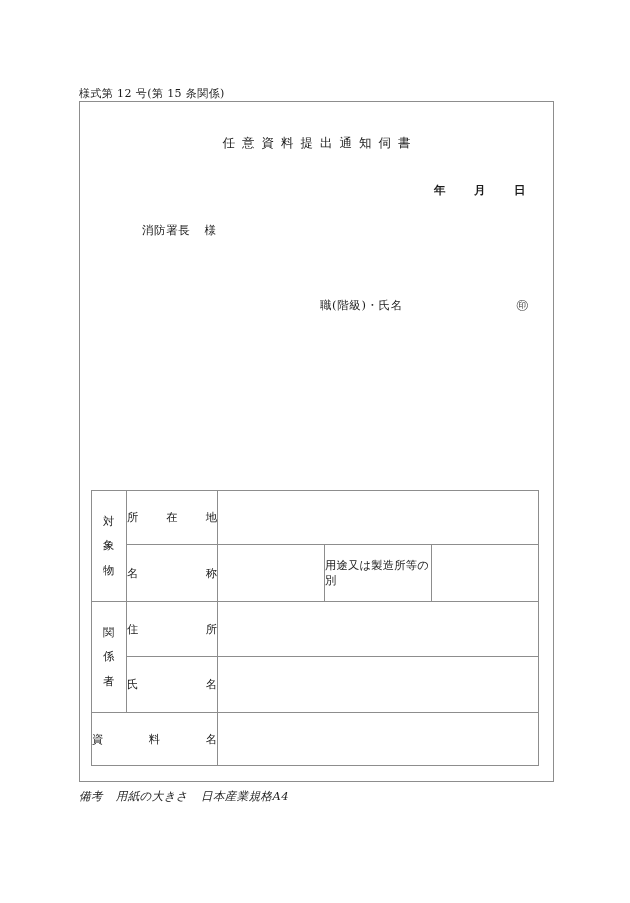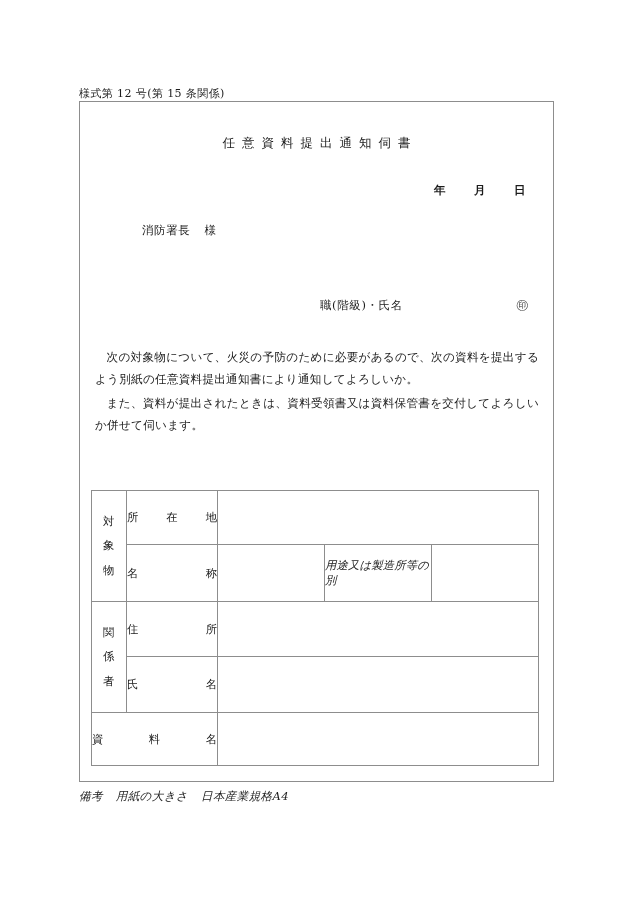--- a/index.html
+++ b/index.html
@@ -166,21 +166,20 @@
     justify-content: space-between;
     width: 100%;
   }
 
   
   .usage-label {
     width: 68px;
     padding: 5px 5px;
     line-height: 1.35;
     letter-spacing: 0.2px;
-    font-style: italic;
   }
 
   .fill-cell { }
 
   
   .r-shozaichi { height: 54px; }
   .r-meisho    { height: 57px; }
   .r-jusho     { height: 55px; }
   .r-shimei    { height: 56px; }
   .r-shiryo    { height: 53px; }
@@ -212,24 +211,20 @@
 
   <div class="addressee">
     <span>消防署長</span><span class="honorific">様</span>
   </div>
 
   <div class="signature-row">
     <span>職(階級)・氏名</span>
     <span class="seal-mark">㊞</span>
   </div>
 
-  <div class="body-text">
-    <p>次の対象物について、火災の予防のために必要があるので、次の資料を提出するよう別紙の任意資料提出通知書により通知してよろしいか。</p>
-    <p>また、資料が提出されたときは、資料受領書又は資料保管書を交付してよろしいか併せて伺います。</p>
-  </div>
 
   <table class="form-table">
     <tbody>
 
       <tr class="r-shozaichi">
         <td class="vlabel" rowspan="2">
           <div class="vstack">
             <span>対</span>
             <span>象</span>
             <span>物</span>

